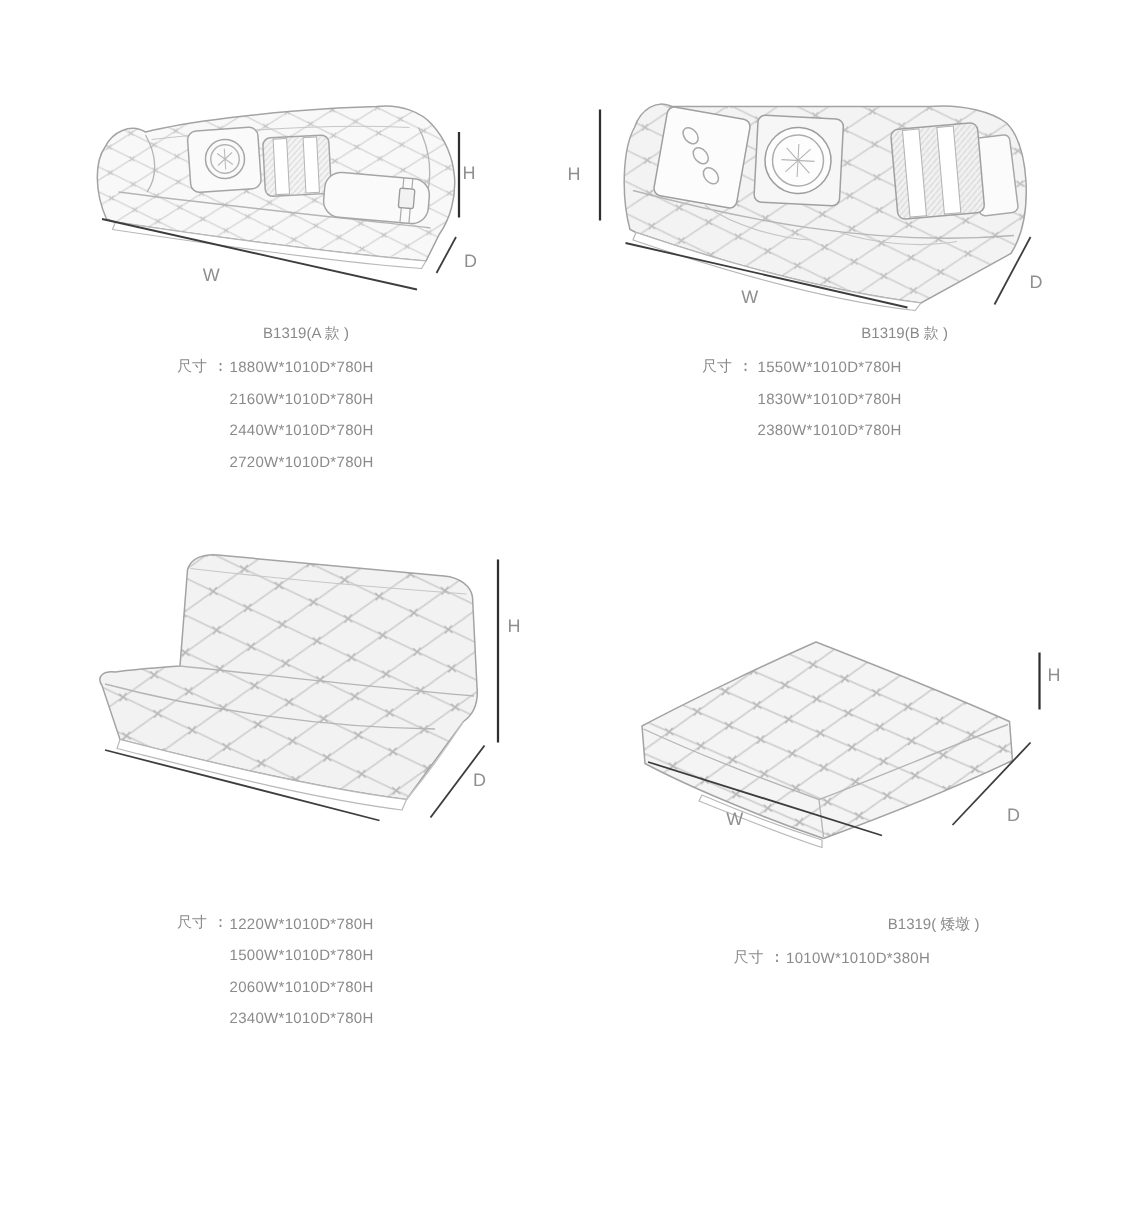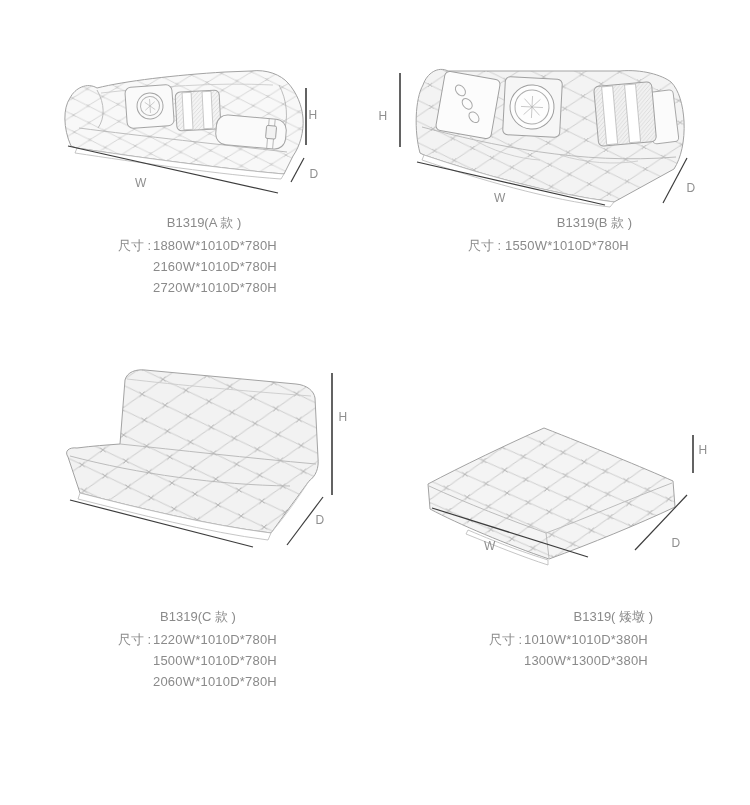--- a/index.html
+++ b/index.html
@@ -2,24 +2,24 @@
 <html><head>
 <meta charset="utf-8">
 <style>
   html,body{margin:0;padding:0;background:#ffffff;}
   body{width:750px;height:805px;position:relative;font-family:"Liberation Sans","DejaVu Sans",sans-serif;overflow:hidden;}
   .page{position:absolute;inset:0;background:#fff;}
   .sketch{position:absolute;}
   .dim-line{stroke:#3d3d3d;stroke-width:1.2;}
   .dim-line-h{stroke:#2f2f2f;stroke-width:1.5;}
   .dim-label{position:absolute;transform:translate(-50%,-50%);font-size:12px;color:#8f8f8f;letter-spacing:.5px;}
-  .spec{position:absolute;color:#8a8a8a;font-size:13px;}
+  .spec{position:absolute;color:#8a8a8a;font-size:10px;}
   .spec-title{line-height:21px;margin-bottom:2px;text-align:center;white-space:nowrap;}
   .spec-row{display:flex;line-height:21px;}
-  .spec-label{flex:none;white-space:nowrap;}
+  .spec-label{flex:none;white-space:nowrap;font-family:Liberation Mono, monospace;}
   .spec-value{white-space:nowrap;letter-spacing:.2px;}
   .soft{fill:none;stroke:#b5b5b5;stroke-width:.9;}
   .softer{fill:none;stroke:#c6c6c6;stroke-width:.8;}
   .basecap{fill:#ffffff;stroke:#b8b8b8;stroke-width:.8;}
 </style>
 </head>
 <body>
 
 <div class="page">
 
@@ -74,20 +74,21 @@
     <div class="spec-row">
       <span class="spec-label" style="width:35px;">尺寸 :</span>
       <span class="spec-value">1880W*1010D*780H</span>
     </div>
     <div class="spec-row">
       <span class="spec-label" style="width:35px;"></span>
       <span class="spec-value">2160W*1010D*780H</span>
     </div>
     <div class="spec-row">
       <span class="spec-label" style="width:35px;"></span>
+      <span class="spec-value">2440W*1010D*780H</span>
     </div>
     <div class="spec-row">
       <span class="spec-label" style="width:35px;"></span>
       <span class="spec-value">2720W*1010D*780H</span>
     </div>
   </div>
 
   <svg class="sketch" style="left:370px;top:45px;" width="330" height="168" viewBox="0 0 330 168">
     <defs>
       <pattern id="tuftB" width="38" height="22" patternUnits="userSpaceOnUse" patternTransform="rotate(-4)">
@@ -139,23 +140,25 @@
   <span class="dim-label" style="left:691px;top:188px;">D</span>
 
   <div class="spec" style="left:468px;top:212px;">
     <div class="spec-title" style="width:164px;text-align:right;">B1319(B 款 )</div>
     <div class="spec-row">
       <span class="spec-label" style="width:37px;">尺寸 :</span>
       <span class="spec-value">1550W*1010D*780H</span>
     </div>
     <div class="spec-row">
       <span class="spec-label" style="width:37px;"></span>
+      <span class="spec-value">1830W*1010D*780H</span>
     </div>
     <div class="spec-row">
       <span class="spec-label" style="width:37px;"></span>
+      <span class="spec-value">2380W*1010D*780H</span>
     </div>
   </div>
 
   <svg class="sketch" style="left:28px;top:352px;" width="335" height="212" viewBox="0 0 335 212">
     <defs>
       <pattern id="tuftC" width="44" height="26" patternUnits="userSpaceOnUse" patternTransform="rotate(-5)">
         <rect width="44" height="26" fill="#f2f2f2"></rect>
         <path d="M0 13 L22 0 L44 13 L22 26 Z" fill="none" stroke="#cccccc" stroke-width="1"></path>
         <path d="M19.5 -2.5 l5 5 m0 -5 l-5 5 M19.5 23.5 l5 5 m0 -5 l-5 5 M-2.5 10.5 l5 5 m0 -5 l-5 5 M41.5 10.5 l5 5 m0 -5 l-5 5" stroke="#b5b5b5" stroke-width="0.9" fill="none"></path>
       </pattern>
@@ -171,32 +174,35 @@
     <g>
       <line class="dim-line-h" x1="304" y1="21" x2="304" y2="143"></line>
       <line class="dim-line" x1="42" y1="148" x2="225" y2="195"></line>
       <line class="dim-line" x1="295" y1="145" x2="259" y2="193"></line>
     </g>
   </svg>
   <span class="dim-label" style="left:343px;top:417px;">H</span>
   <span class="dim-label" style="left:320px;top:520px;">D</span>
 
   <div class="spec" style="left:118px;top:606px;">
-    <div class="spec-title" style="width:160px;">B1319(C 款 )</div>
     <div class="spec-row">
       <span class="spec-label" style="width:35px;">尺寸 :</span>
       <span class="spec-value">1220W*1010D*780H</span>
     </div>
     <div class="spec-row">
       <span class="spec-label" style="width:35px;"></span>
       <span class="spec-value">1500W*1010D*780H</span>
     </div>
     <div class="spec-row">
       <span class="spec-label" style="width:35px;"></span>
       <span class="spec-value">2060W*1010D*780H</span>
+    </div>
+    <div class="spec-row">
+      <span class="spec-label" style="width:35px;"></span>
+      <span class="spec-value">2340W*1010D*780H</span>
     </div>
   </div>
 
   <svg class="sketch" style="left:398px;top:412px;" width="322" height="158" viewBox="0 0 322 158">
     <defs>
       <pattern id="tuftD" width="40" height="23" patternUnits="userSpaceOnUse" patternTransform="rotate(-6)">
         <rect width="40" height="23" fill="#f4f4f4"></rect>
         <path d="M0 11.5 L20 0 L40 11.5 L20 23 Z" fill="none" stroke="#cdcdcd" stroke-width="1"></path>
         <path d="M17.5 -2.5 l5 5 m0 -5 l-5 5 M17.5 20.5 l5 5 m0 -5 l-5 5 M-2.5 9 l5 5 m0 -5 l-5 5 M37.5 9 l5 5 m0 -5 l-5 5" stroke="#b5b5b5" stroke-width="0.9" fill="none"></path>
       </pattern>
@@ -216,19 +222,15 @@
   <span class="dim-label" style="left:703px;top:450px;">H</span>
   <span class="dim-label" style="left:490px;top:546px;">W</span>
   <span class="dim-label" style="left:676px;top:543px;">D</span>
 
   <div class="spec" style="left:489px;top:606px;">
     <div class="spec-title" style="width:164px;text-align:right;">B1319( 矮墩 )</div>
     <div class="spec-row">
       <span class="spec-label" style="width:35px;">尺寸 :</span>
       <span class="spec-value">1010W*1010D*380H</span>
     </div>
-    <div class="spec-row">
-      <span class="spec-label" style="width:35px;"></span>
-      <span class="spec-value">1300W*1300D*380H</span>
-    </div>
   </div>
 
 </div>
 
 </body></html>

